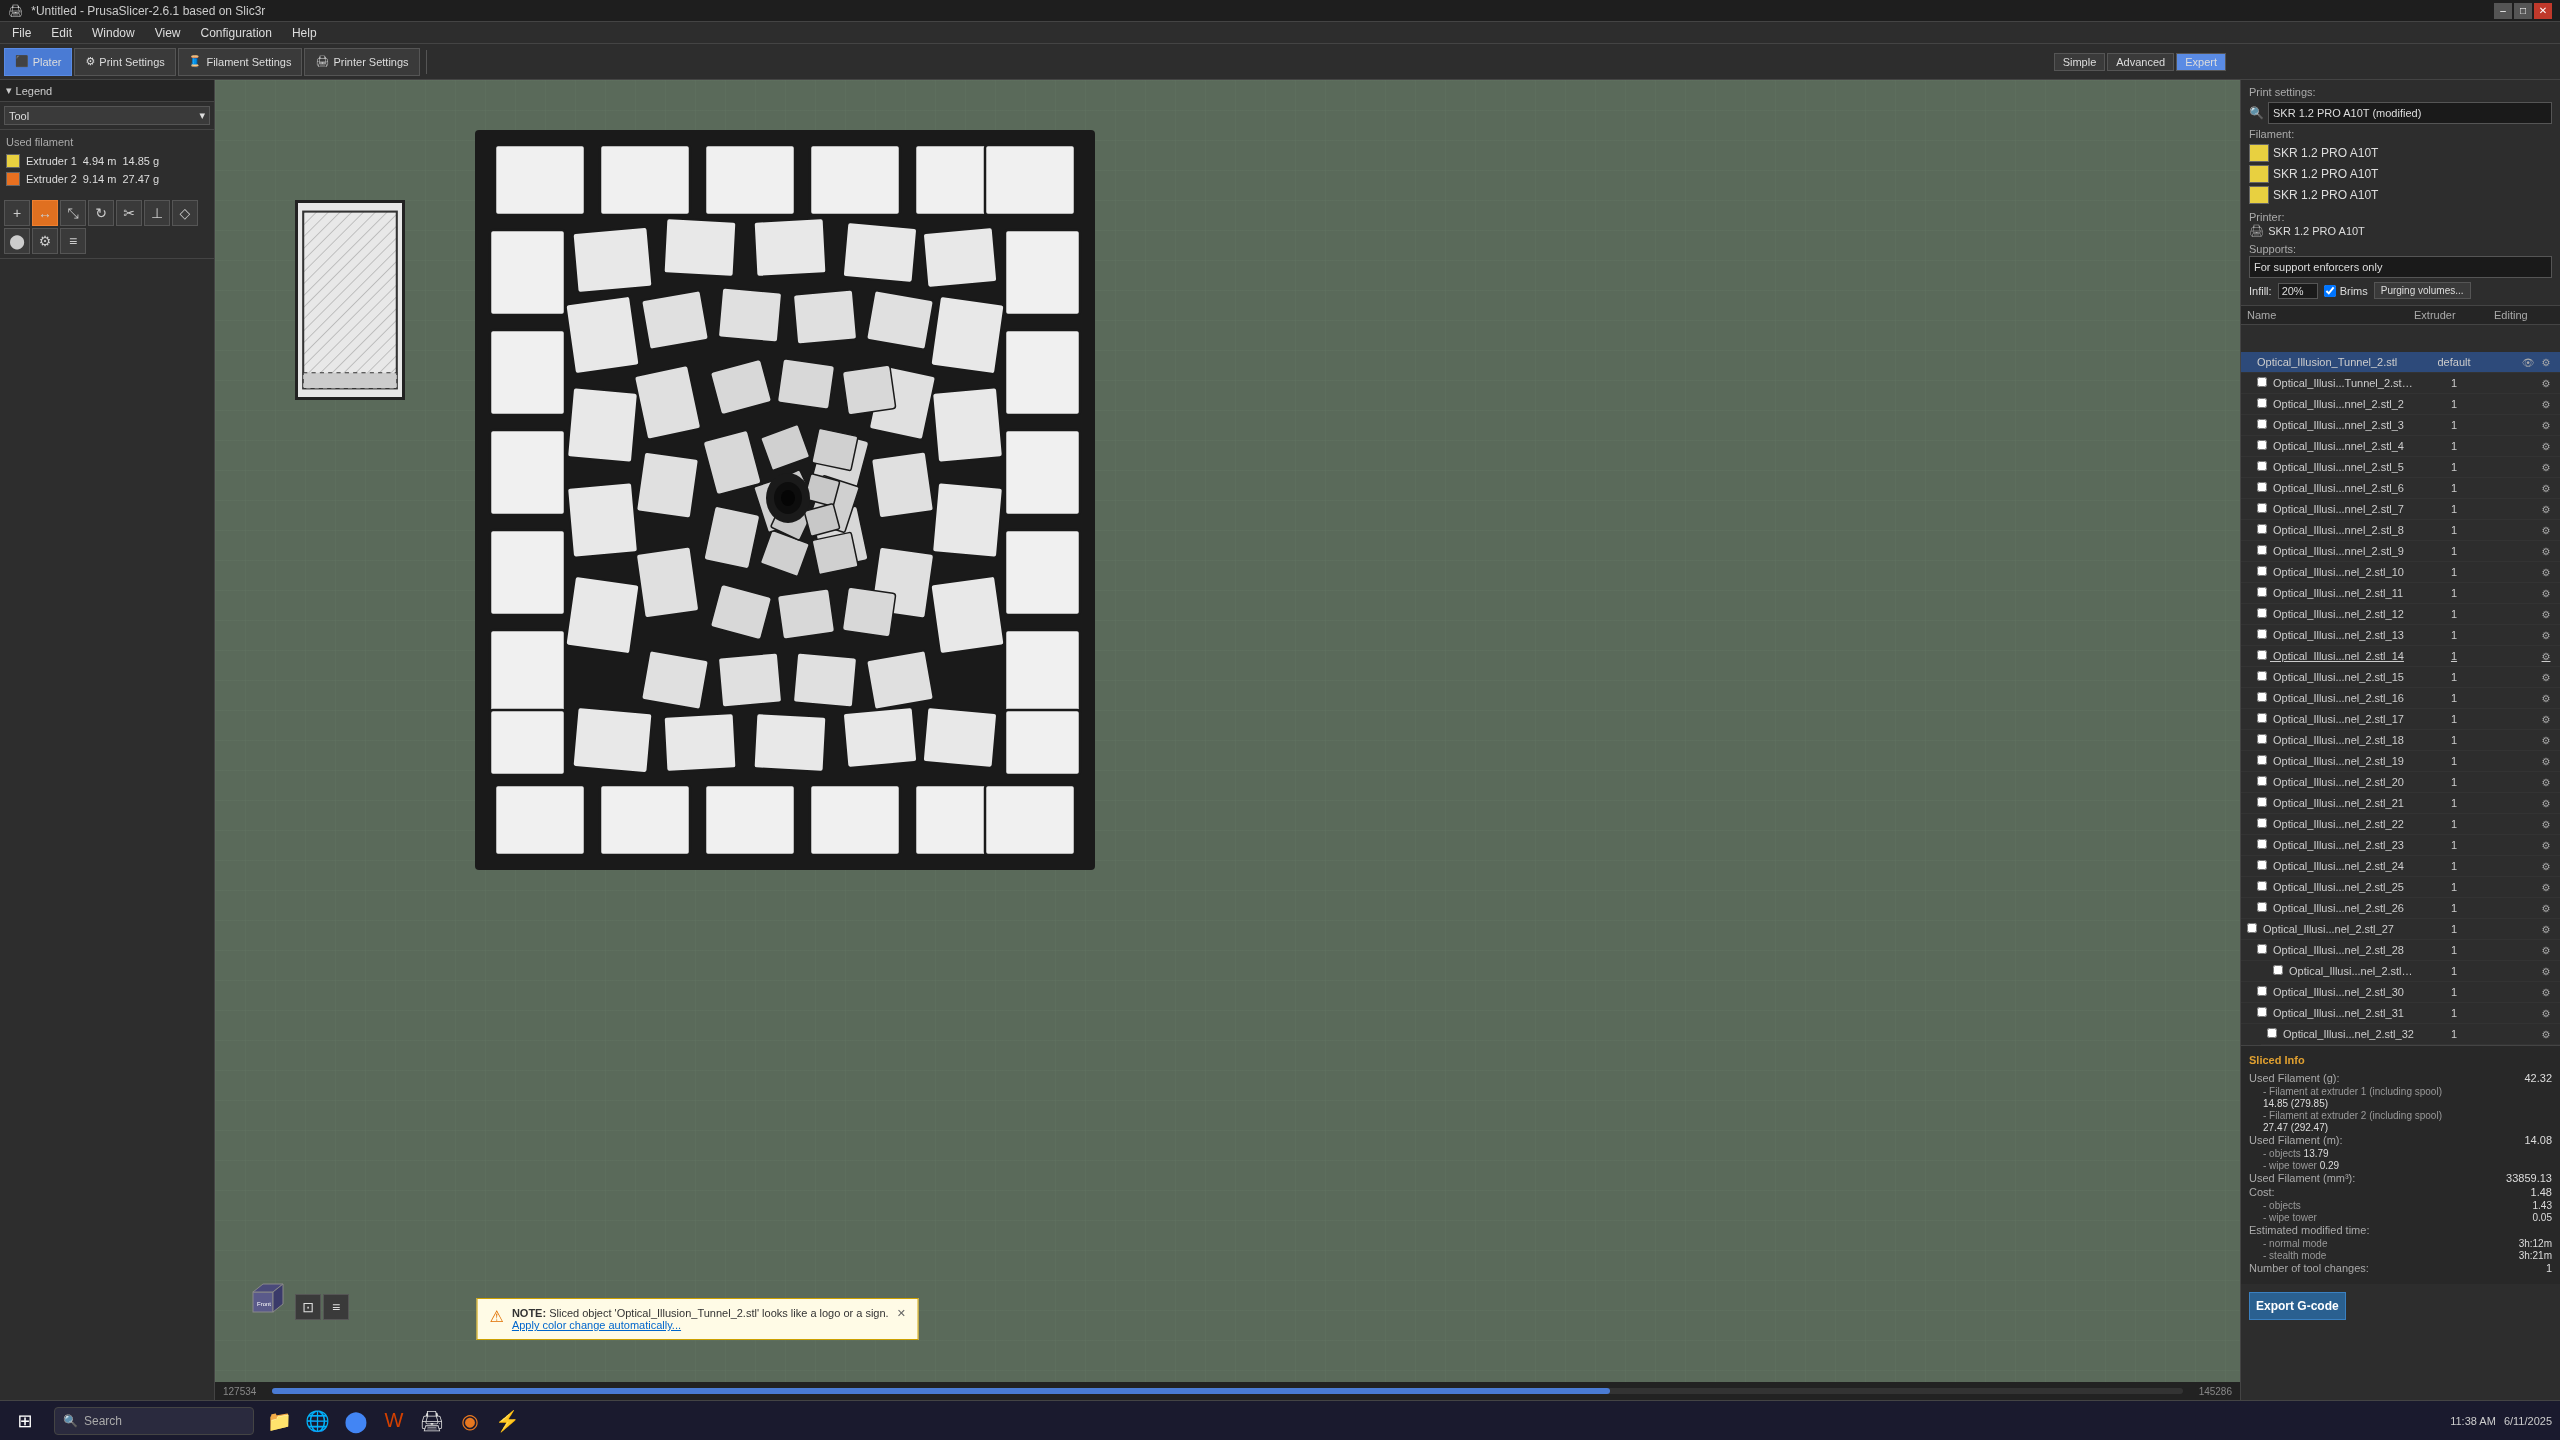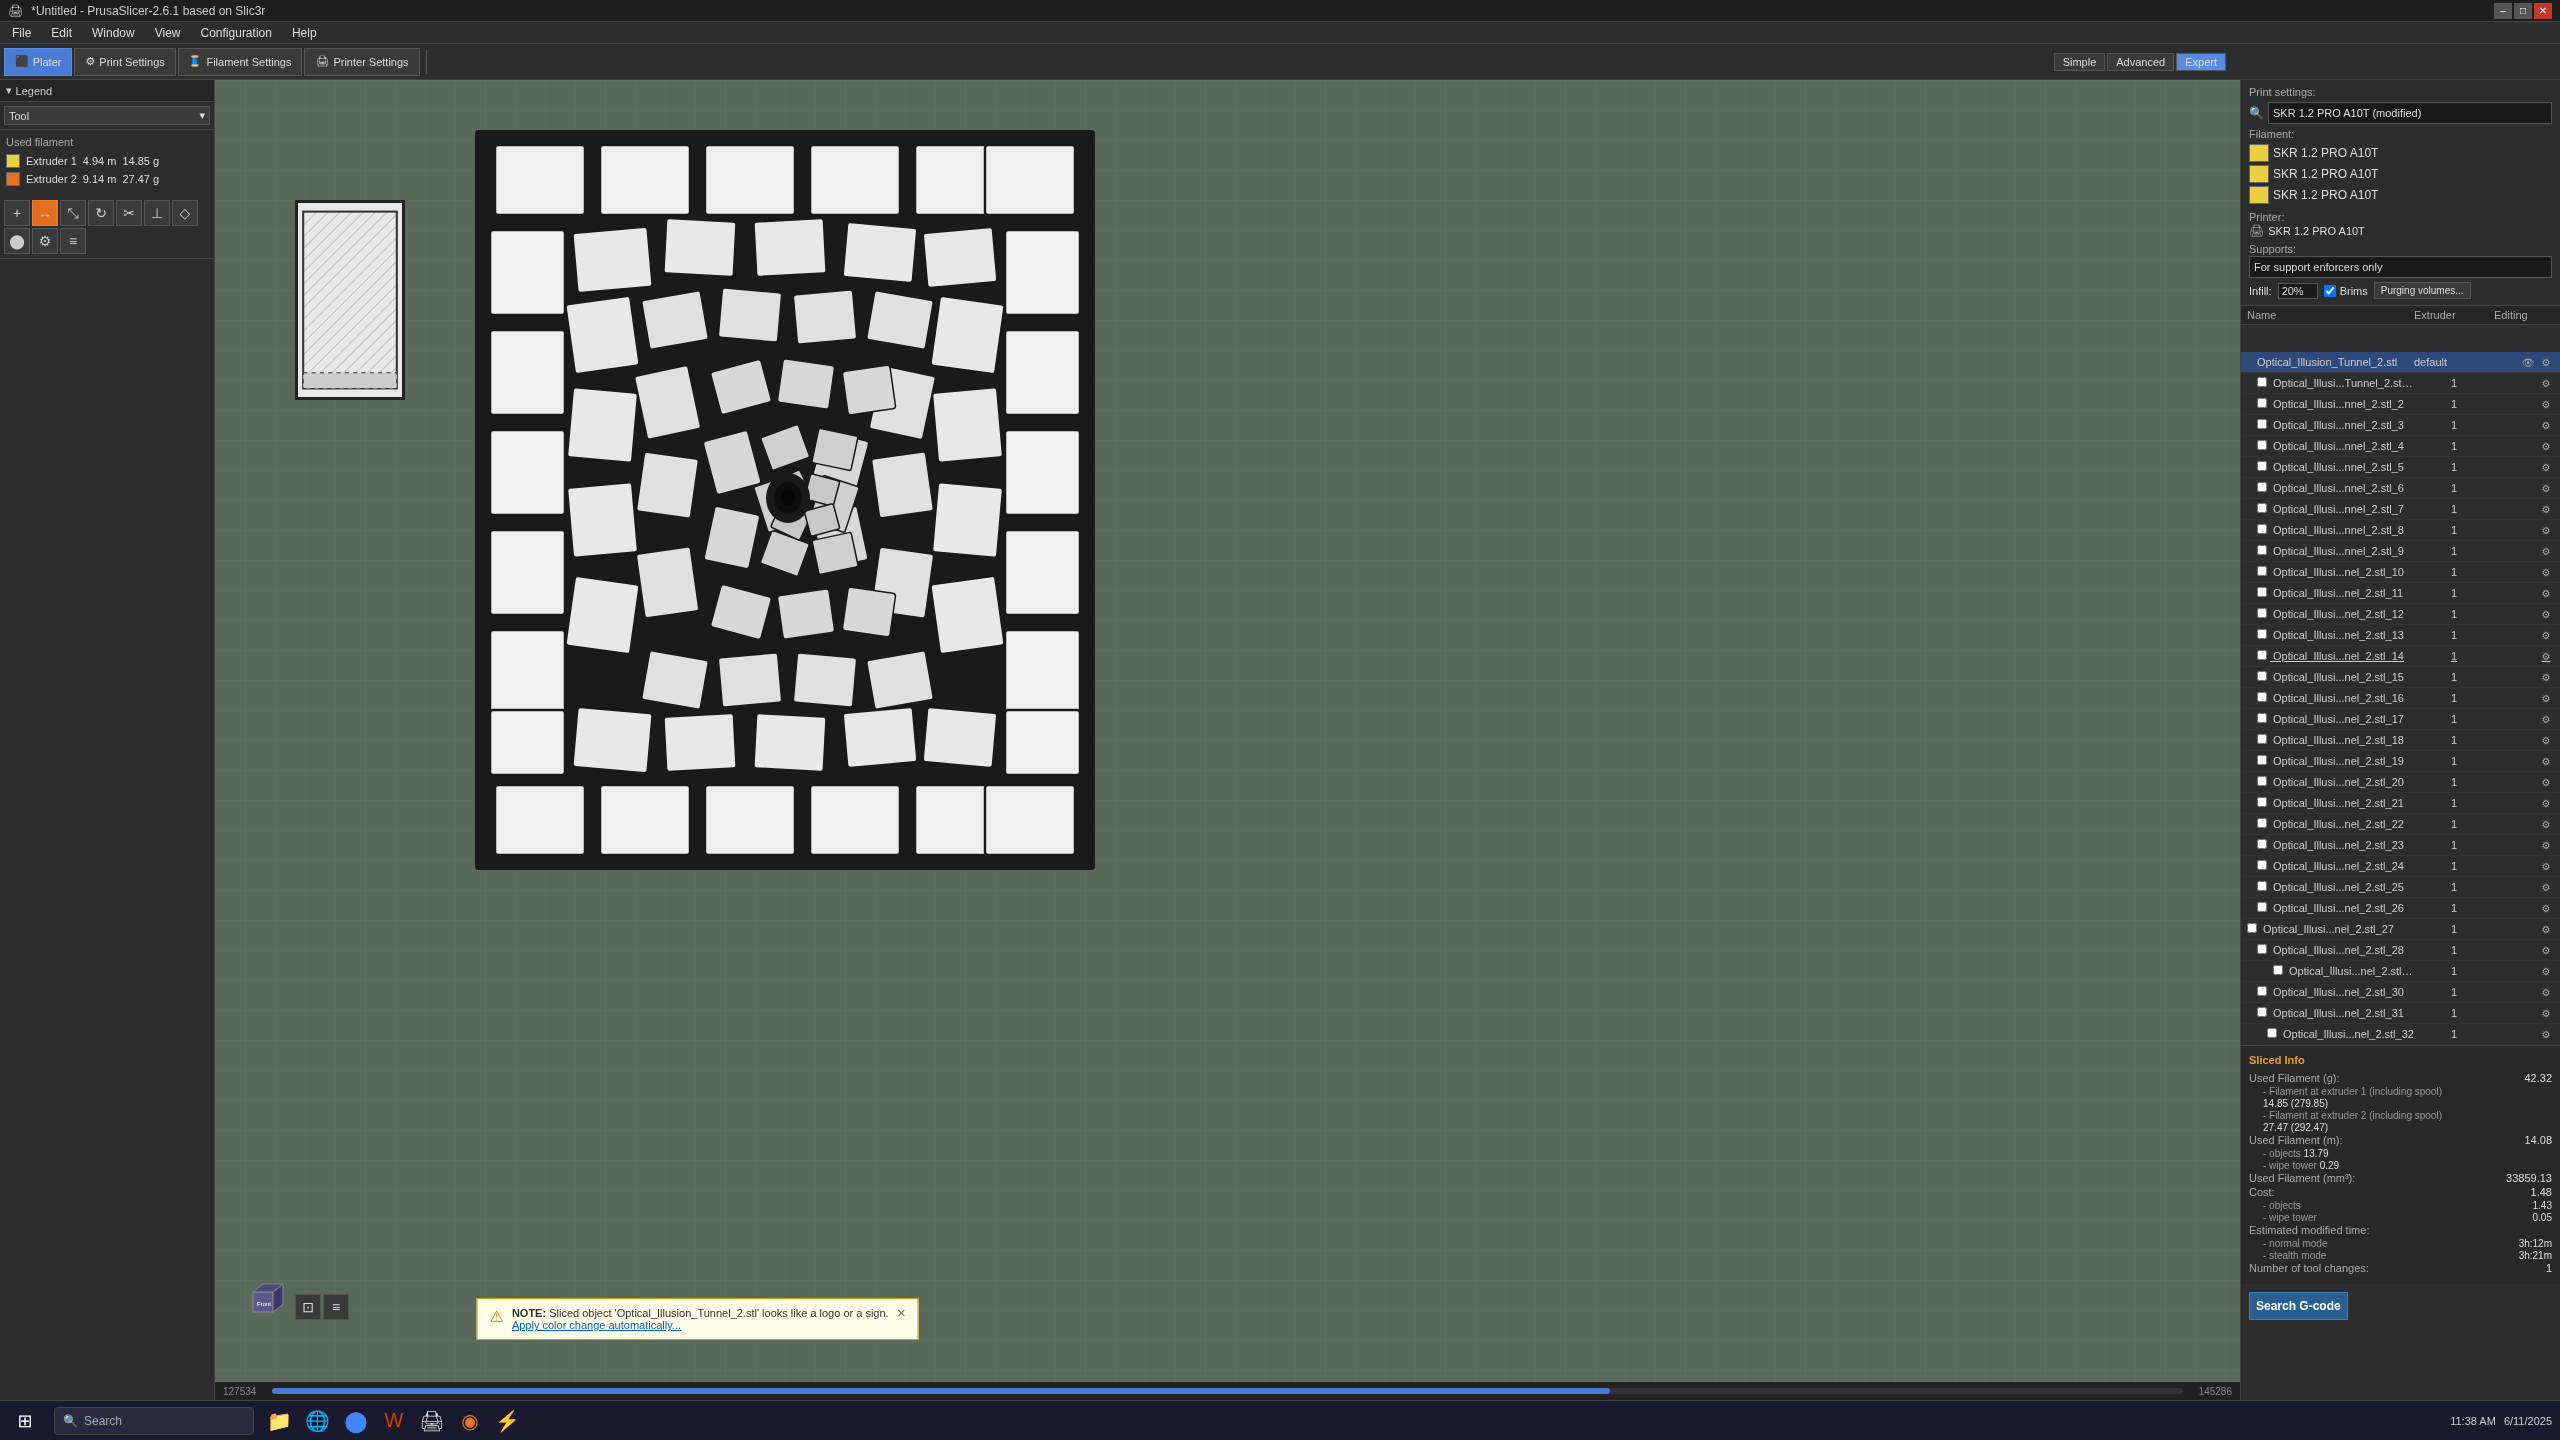--- a/index.html
+++ b/index.html
@@ -833,21 +833,21 @@
       
       <div id="object-list-header">
         <span>Name</span>
         <span>Extruder</span>
         <span>Editing</span>
       </div>
 
       
       <div class="object-list-item selected" style="grid-template-columns:1fr 80px 60px; padding-left:16px;margin-top:27px;">
         <span style="overflow:hidden;text-overflow:ellipsis;white-space:nowrap;font-size:11px;">Optical_Illusion_Tunnel_2.stl</span>
-        <span style="text-align:left;font-size:11px;">default</span>
+        <span style="text-align:center;font-size:11px;">default</span>
         <div class="obj-actions">
           <button class="obj-action-btn">👁</button>
           <button class="obj-action-btn">⚙</button>
         </div>
       </div>
 
       
       <div id="object-list-items">
       <div class="object-list-item" style="grid-template-columns: 1fr 80px 60px; padding-left: 16px;">
       <span style="overflow:hidden;text-overflow:ellipsis;white-space:nowrap;font-size:11px;">
@@ -1205,21 +1205,21 @@
           <span style="color:#ddd;">3h:21m</span>
         </div>
 
         <div class="sliced-row">
           <span class="sliced-label">Number of tool changes:</span>
           <span class="sliced-value">1</span>
         </div>
       </div>
 
       
-      <button id="export-btn">Search G-code</button>
+      <button id="export-btn">Export G-code</button>
 
     </div>
   </div>
 
 </div>
 
 <div id="taskbar">
   <button id="start-btn">⊞</button>
   <div id="search-bar">
     <span style="color:#aaa; font-size:12px;">🔍</span>

